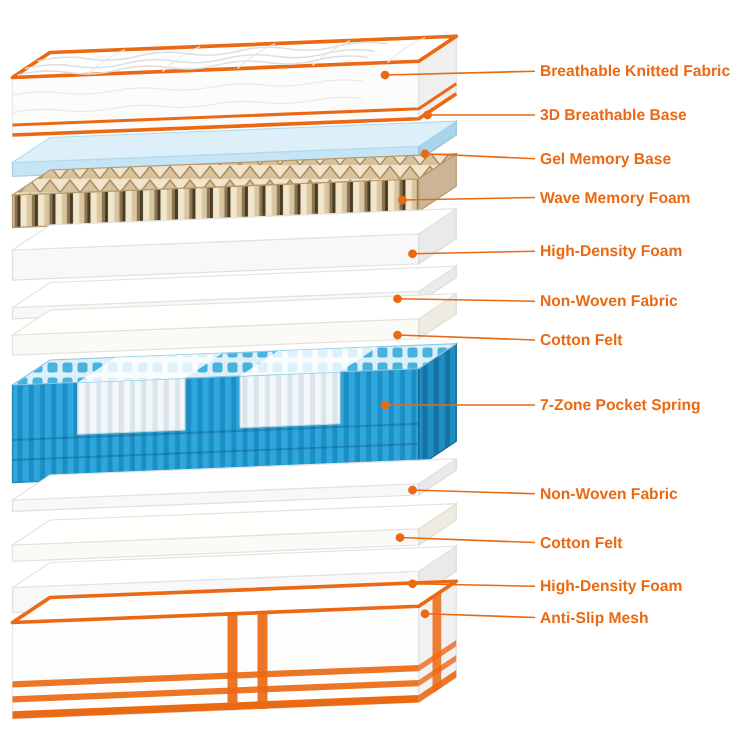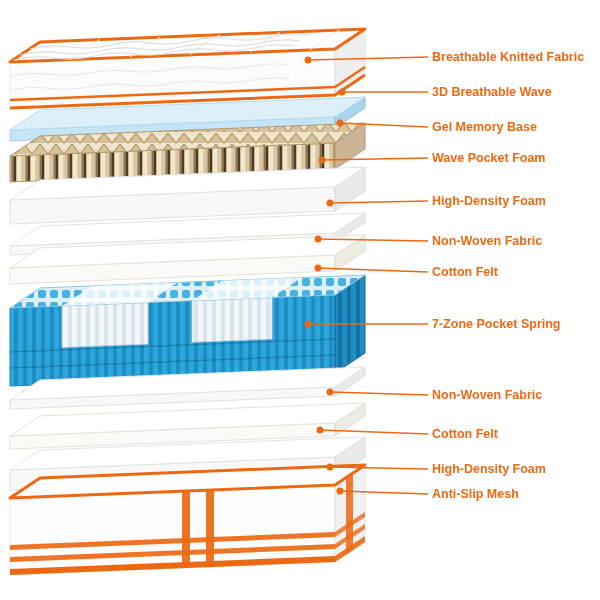--- a/index.html
+++ b/index.html
@@ -207,23 +207,23 @@
           <circle class="accent-fill" cx="330" cy="467" r="3.5"></circle>
       </g>
       <g>
         <path class="leader" d="M340,491 L428,494"></path>
           <circle class="accent-fill" cx="340" cy="491" r="3.5"></circle>
       </g>
     </g>
   </svg>
 
   <div class="layer-label" style="top:49px">Breathable Knitted Fabric</div>
-  <div class="layer-label" style="top:84px">3D Breathable Wave</div>
+  <div class="layer-label" style="top:84px">3D Breathable Base</div>
   <div class="layer-label" style="top:119px">Gel Memory Base</div>
-  <div class="layer-label" style="top:150px">Wave Pocket Foam</div>
+  <div class="layer-label" style="top:150px">Wave Memory Foam</div>
   <div class="layer-label" style="top:193px">High-Density Foam</div>
   <div class="layer-label" style="top:233px">Non-Woven Fabric</div>
   <div class="layer-label" style="top:264px">Cotton Felt</div>
   <div class="layer-label" style="top:316px">7-Zone Pocket Spring</div>
   <div class="layer-label" style="top:387px">Non-Woven Fabric</div>
   <div class="layer-label" style="top:426px">Cotton Felt</div>
   <div class="layer-label" style="top:461px">High-Density Foam</div>
   <div class="layer-label" style="top:486px">Anti-Slip Mesh</div>
 
 </div>

